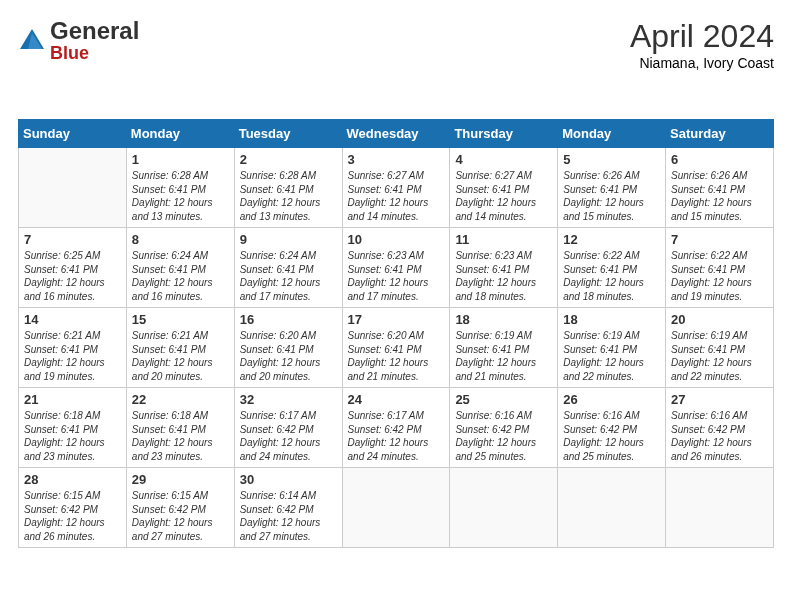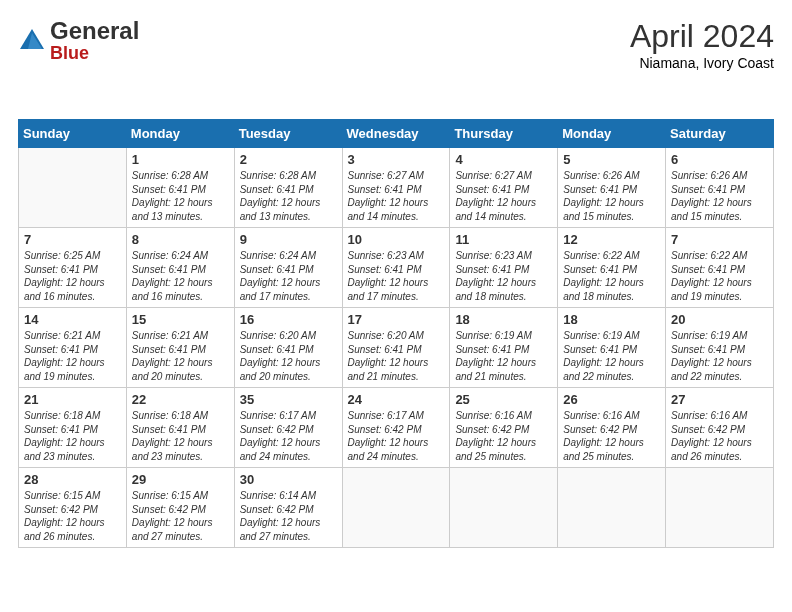--- a/index.html
+++ b/index.html
@@ -224,21 +224,21 @@
         <tr>
           <td>
             <div class="day-number">21</div>
             <div class="day-info">Sunrise: 6:18 AM<br>Sunset: 6:41 PM<br>Daylight: 12 hours<br>and 23 minutes.</div>
           </td>
           <td>
             <div class="day-number">22</div>
             <div class="day-info">Sunrise: 6:18 AM<br>Sunset: 6:41 PM<br>Daylight: 12 hours<br>and 23 minutes.</div>
           </td>
           <td>
-            <div class="day-number">35</div>
+            <div class="day-number">32</div>
             <div class="day-info">Sunrise: 6:17 AM<br>Sunset: 6:42 PM<br>Daylight: 12 hours<br>and 24 minutes.</div>
           </td>
           <td>
             <div class="day-number">24</div>
             <div class="day-info">Sunrise: 6:17 AM<br>Sunset: 6:42 PM<br>Daylight: 12 hours<br>and 24 minutes.</div>
           </td>
           <td>
             <div class="day-number">25</div>
             <div class="day-info">Sunrise: 6:16 AM<br>Sunset: 6:42 PM<br>Daylight: 12 hours<br>and 25 minutes.</div>
           </td>

